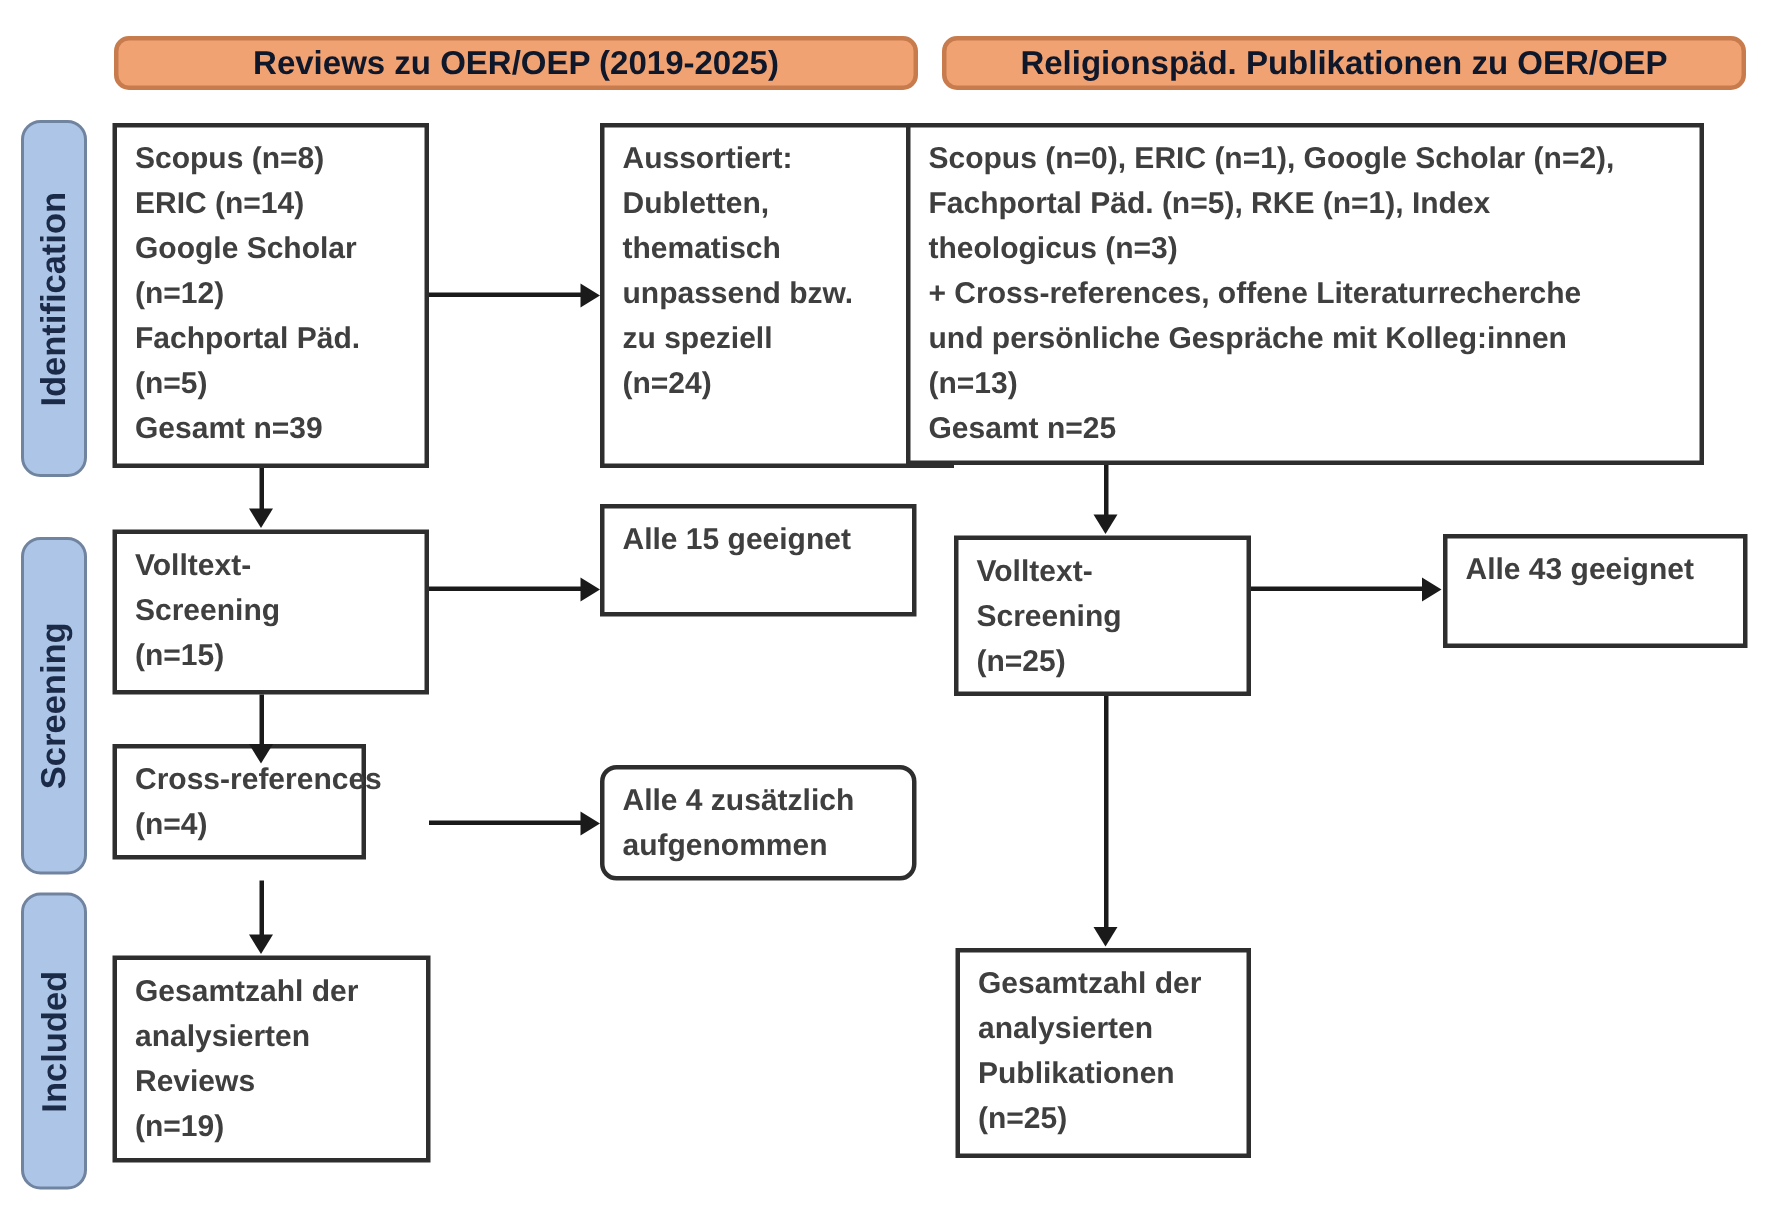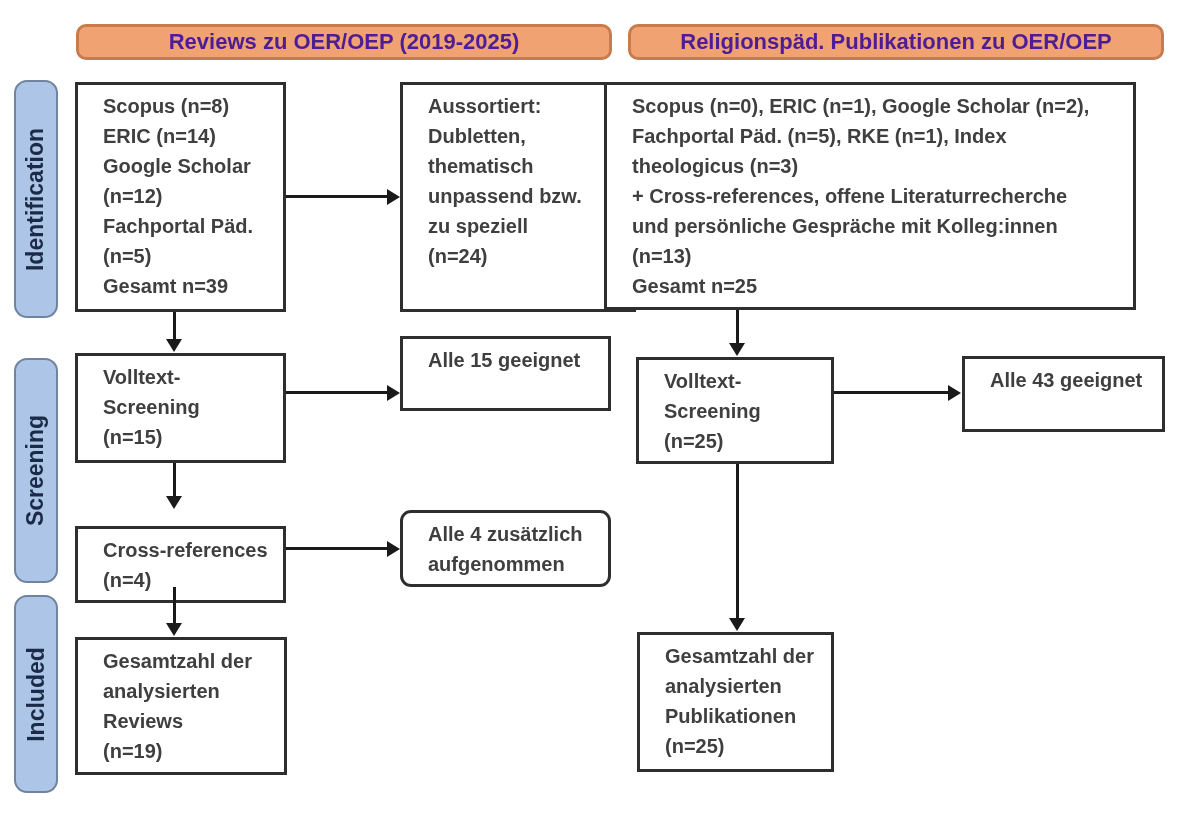--- a/index.html
+++ b/index.html
@@ -4,34 +4,34 @@
 <style>
   html,body{margin:0;padding:0;background:#ffffff;}
   #canvas{
     position:relative;width:1182px;height:820px;background:#ffffff;overflow:hidden;
     font-family:"Liberation Sans",sans-serif;
   }
   
   .col-header{
     position:absolute;height:36px;background:#f1a273;border:3px solid #c87c4e;
     border-radius:10px;display:flex;align-items:center;justify-content:center;
-    font-weight:700;font-size:22px;color:#4c1d95;box-sizing:border-box;
+    font-weight:700;font-size:22px;color:#0f172a;box-sizing:border-box;
   }
   
   .stage{
     position:absolute;left:14px;width:44px;background:#adc6e8;border:2px solid #70839f;
     border-radius:13px;display:flex;align-items:center;justify-content:center;box-sizing:border-box;
   }
   .stage span{
     transform:rotate(-90deg);white-space:nowrap;font-weight:700;font-size:23px;color:#1b2a47;
   }
   
   .fbox{
     position:absolute;background:#ffffff;border:3px solid #2e2e2e;box-sizing:border-box;
-    padding:6px 10px 4px 25px;
+    padding:6px 10px 4px 12px;
   }
   .fbox .ln{
     font-weight:700;font-size:20px;line-height:30px;color:#3f3f3f;white-space:nowrap;
   }
   
   .hline{position:absolute;height:3px;background:#1a1a1a;}
   .vline{position:absolute;width:3px;background:#1a1a1a;}
   .head-right{
     position:absolute;width:0;height:0;
     border-top:8px solid transparent;border-bottom:8px solid transparent;border-left:13px solid #1a1a1a;
@@ -85,21 +85,21 @@
   <div class="fbox" style="left:75px;top:353px;width:211px;height:110px;">
     <div class="ln">Volltext-</div>
     <div class="ln">Screening</div>
     <div class="ln">(n=15)</div>
   </div>
 
   <div class="fbox" style="left:400px;top:336px;width:211px;height:75px;">
     <div class="ln">Alle 15 geeignet</div>
   </div>
 
-  <div class="fbox" style="left:75px;top:526px;width:211px;height:77px;">
+  <div class="fbox" style="left:75px;top:496px;width:169px;height:77px;">
     <div class="ln">Cross-references</div>
     <div class="ln">(n=4)</div>
   </div>
 
   <div class="fbox" style="left:400px;top:510px;width:211px;height:77px;border-radius:11px;">
     <div class="ln">Alle 4 zusätzlich</div>
     <div class="ln">aufgenommen</div>
   </div>
 
   <div class="fbox" style="left:75px;top:637px;width:212px;height:138px;">

